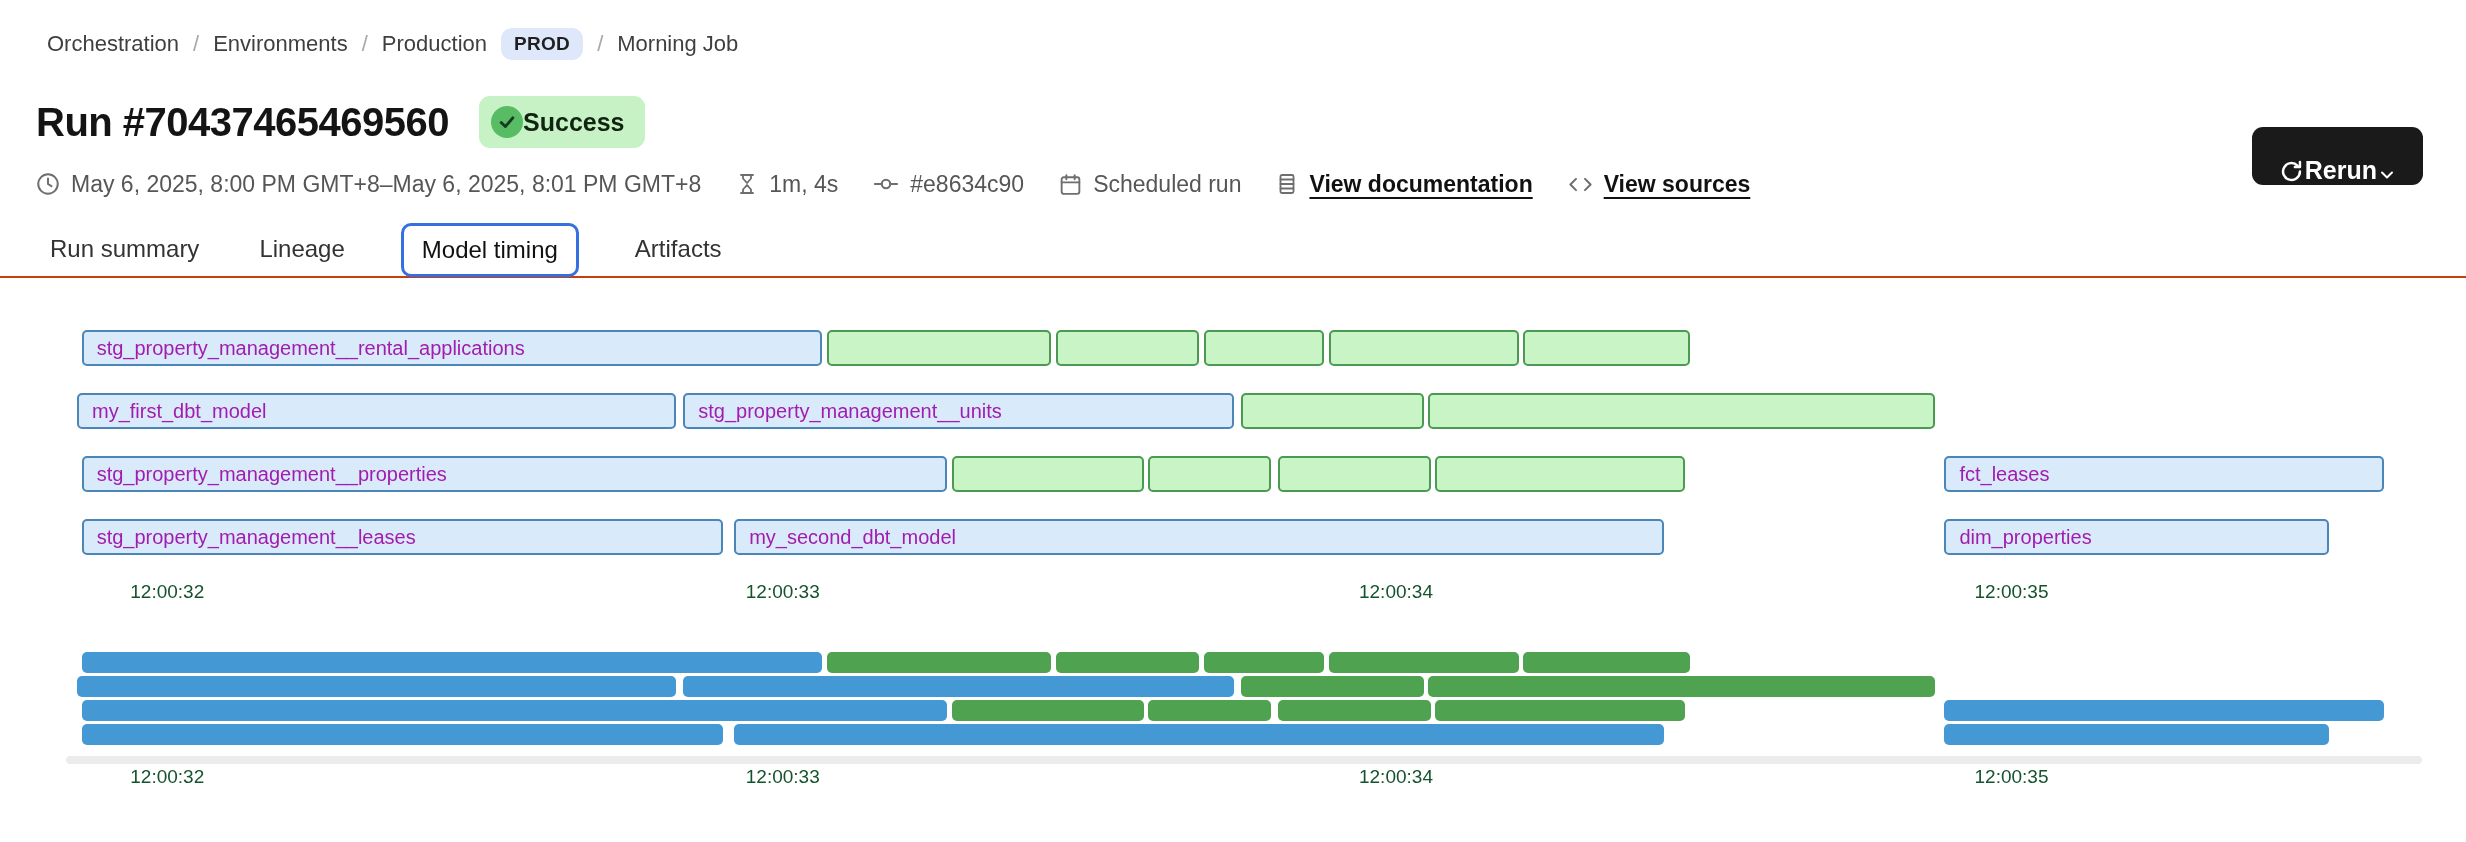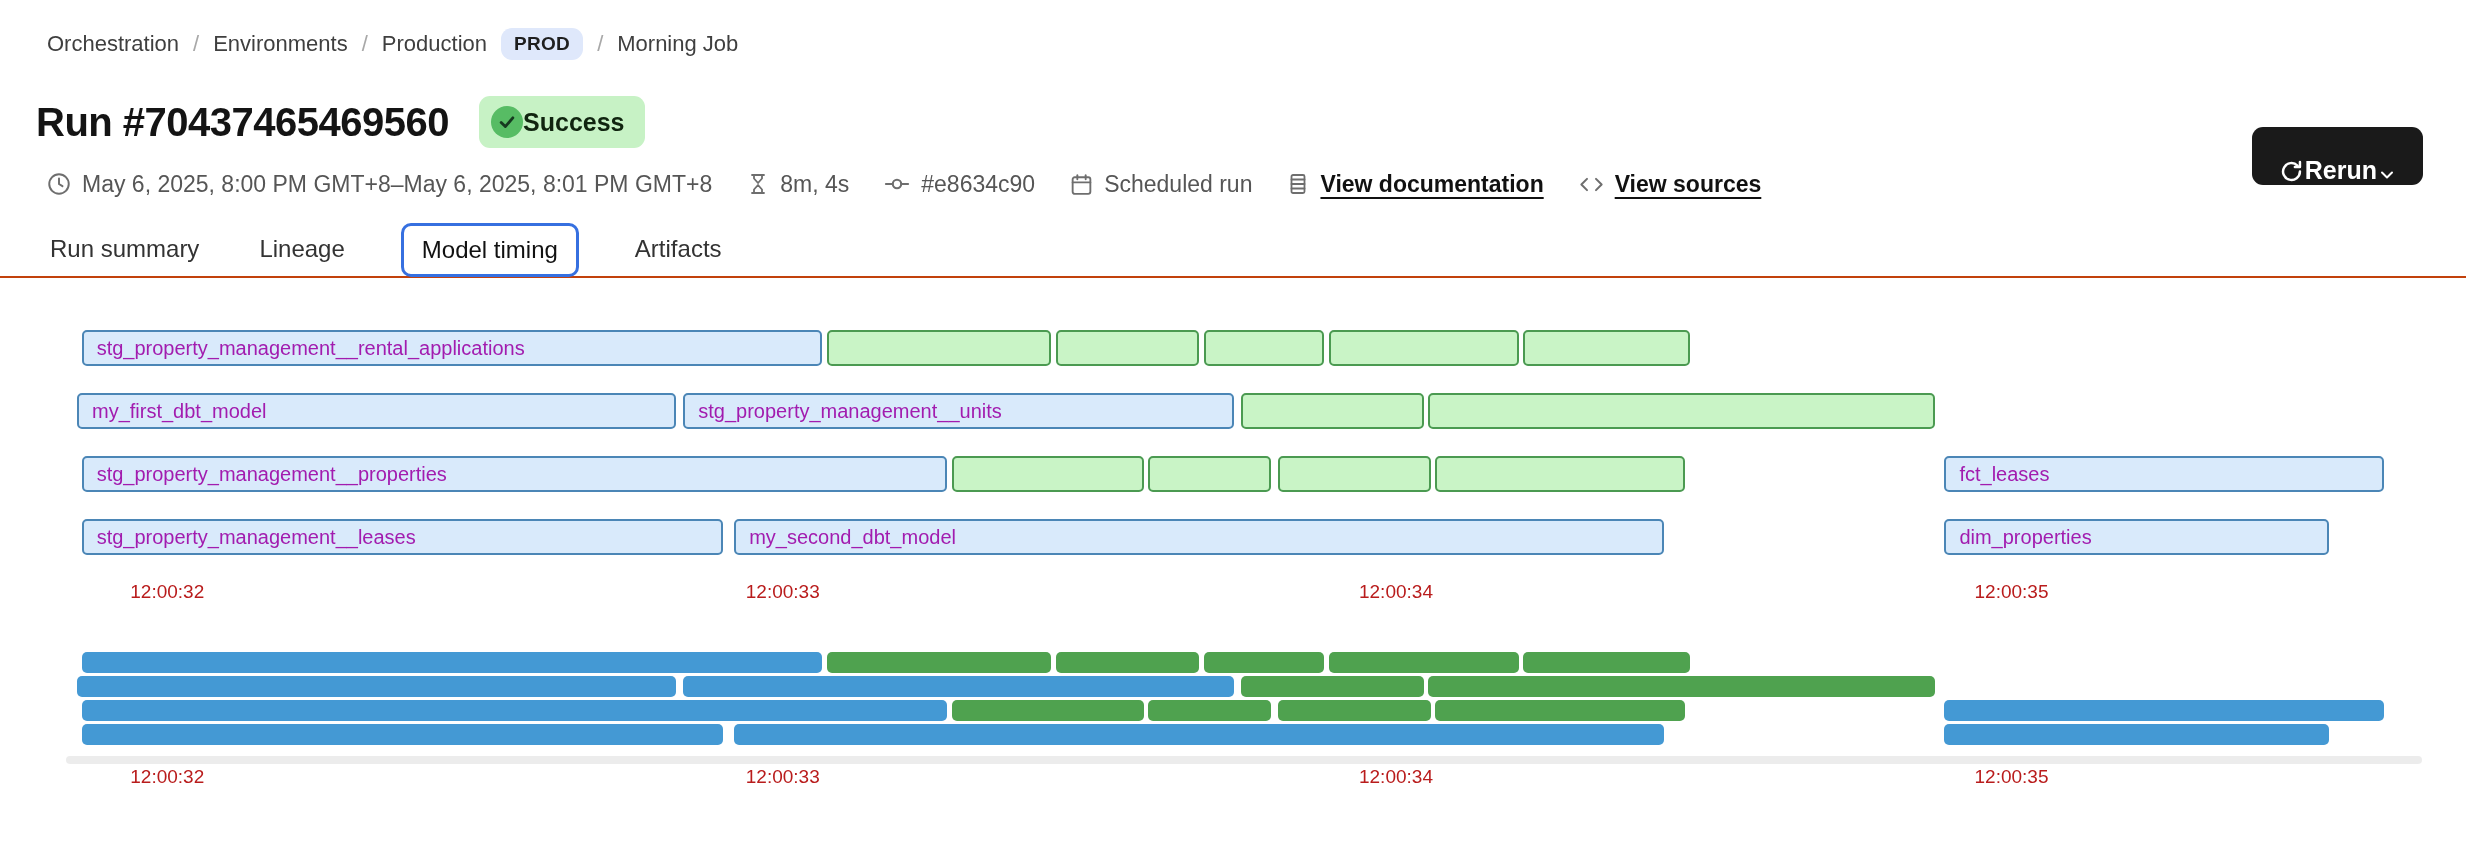--- a/index.html
+++ b/index.html
@@ -22,21 +22,21 @@
   .status-circle { width:32px; height:32px; border-radius:50%; background:#57bc64;
     display:flex; align-items:center; justify-content:center; color:#163a20; }
   .status-text { font-size:25px; font-weight:600; color:#10240f; }
 
   .rerun-btn { position:absolute; top:127px; right:43px; height:58px; padding:0 26px;
     background:#1a1a1a; color:#ffffff; border:none; border-radius:11px;
     display:flex; align-items:flex-end; font-size:25px; font-weight:600; cursor:pointer;
     font-family: inherit; }
 
   
-  .meta-row { position:absolute; top:170px; left:46px; display:flex; align-items:center; gap:34px;
+  .meta-row { position:absolute; top:170px; left:35px; display:flex; align-items:center; gap:34px;
     font-size:23px; color:#565656; }
   .meta-item { display:flex; align-items:center; gap:10px; white-space:nowrap; }
   .meta-item svg { color:#6e6e6e; flex:none; }
   .meta-link { color:#111111; font-weight:600; text-decoration:underline; text-underline-offset:5px; cursor:pointer; }
 
   
   .tabs { position:absolute; top:222px; left:0; width:2466px; height:56px;
     border-bottom:2px solid #c2410c; display:flex; align-items:center; gap:52px; padding-left:46px; }
   .tab { font-size:24px; color:#333333; font-weight:500; padding:11px 4px; cursor:pointer; }
   .tab.active { border:3px solid #3670e0; border-radius:10px; padding:10px 18px;
@@ -45,21 +45,21 @@
   
   .gantt { position:absolute; left:77px; top:330px; width:2314px; height:235px; }
   .gantt-mini { position:absolute; left:77px; top:652px; width:2314px; height:96px; }
   .bar { position:absolute; border-radius:5px; overflow:hidden; white-space:nowrap; }
   .bar span { display:block; font-size:20px; color:#a21caf; padding-left:13px; }
   .main-blue { background:#d9eafb; border:2px solid #4b86b6; }
   .main-green { background:#c9f4c6; border:2px solid #4b9a51; }
   .mini-blue { background:#4499d4; }
   .mini-green { background:#4fa24f; }
 
-  .axis { position:absolute; left:77px; width:2314px; height:26px; font-size:19px; color:#b91c1c; }
+  .axis { position:absolute; left:77px; width:2314px; height:26px; font-size:19px; color:#14532d; }
   .axis-main { top:581px; }
   .axis-mini { top:766px; }
   .axis .tick { position:absolute; transform:translateX(-50%); }
 
   .scroll-track { position:absolute; left:66px; top:756px; width:2356px; height:8px;
     background:#ececec; border-radius:4px; }
 
   svg { display:block; }
 </style>
 </head>
@@ -114,21 +114,21 @@
           </svg>
       </span>
       <span>May 6, 2025, 8:00 PM GMT+8–May 6, 2025, 8:01 PM GMT+8</span>
     </div>
     <div class="meta-item">
       <span>
         <svg width="24" height="24" viewBox="0 0 24 24" fill="none" stroke="currentColor" stroke-width="1.8" stroke-linecap="round" stroke-linejoin="round">
             <path d="M6 3h12M6 21h12M8 3v3.5L12 11l4-4.5V3M8 21v-3.5L12 13l4 4.5V21"></path>
           </svg>
       </span>
-      <span>8m, 4s</span>
+      <span>1m, 4s</span>
     </div>
     <div class="meta-item">
       <span>
         <svg width="28" height="28" viewBox="0 0 24 24" fill="none" stroke="currentColor" stroke-width="1.8" stroke-linecap="round">
             <line x1="2.5" y1="12" x2="8" y2="12"></line>
             <circle cx="12" cy="12" r="3.6"></circle>
             <line x1="16" y1="12" x2="21.5" y2="12"></line>
           </svg>
       </span>
       <span>#e8634c90</span>

